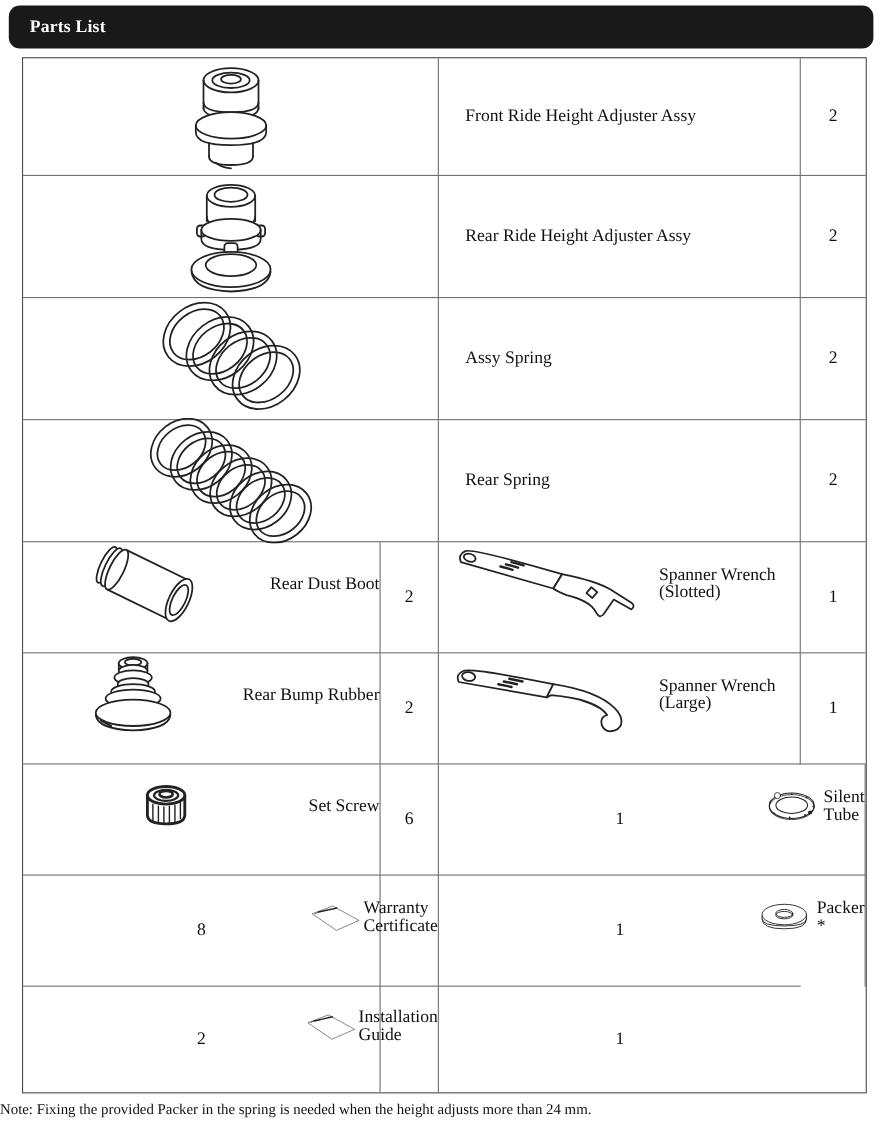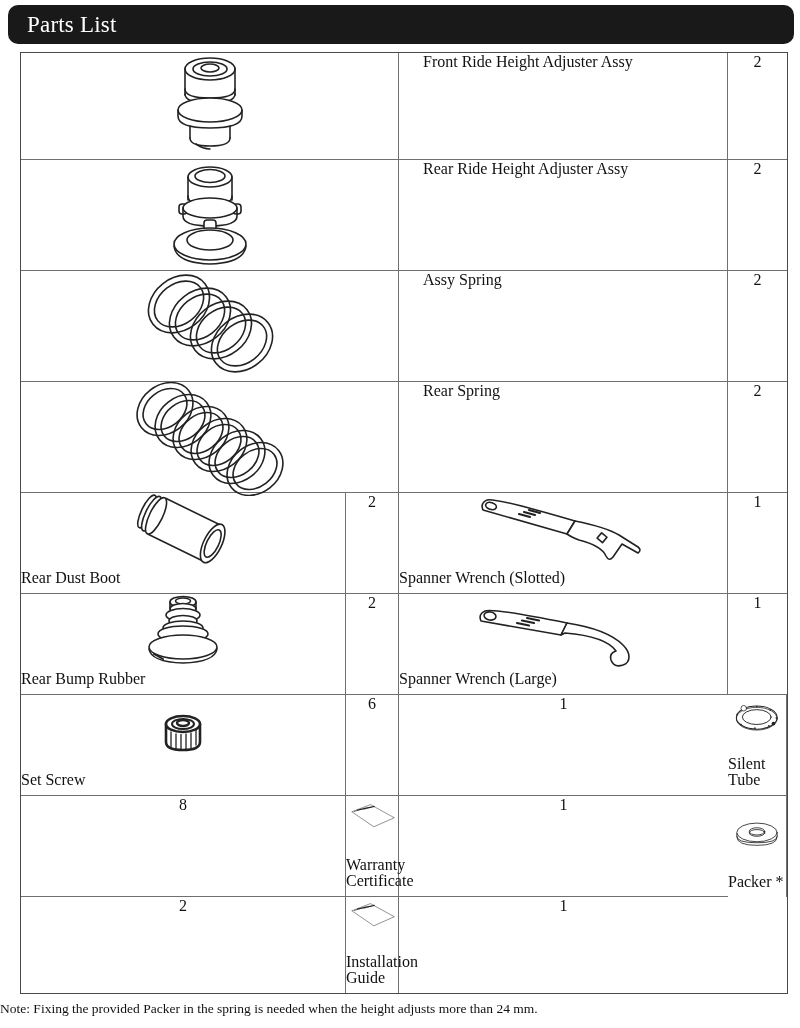--- a/index.html
+++ b/index.html
@@ -6,36 +6,36 @@
   body{
     width:800px;height:1028px;position:relative;
     font-family:"Liberation Serif","DejaVu Serif",serif;
     color:#111;
   }
   .titlebar{
     margin:5px 6px 8px 8px;height:39px;
     background:#191919;border-radius:10px;
     display:flex;align-items:center;padding-left:19px;box-sizing:border-box;
   }
-  .titlebar span{color:#fff;font-weight:normal;font-size:23px;letter-spacing:.2px;}
+  .titlebar span{color:#fff;font-weight:bold;font-size:16px;letter-spacing:.2px;}
   .parts-table{
     margin-left:20px;width:766px;
     border:1.5px solid #4a4a4a;box-sizing:content-box;
     display:grid;
     grid-template-columns:325px 53px 329px 59px;
     grid-template-rows:107px 111px 111px 111px 101px 101px 101px 101px 96px;
   }
   .cell{border-right:1px solid #6f6f6f;border-bottom:1px solid #6f6f6f;
-    display:flex;align-items:flex-start;justify-content:center;box-sizing:border-box;}
+    display:flex;align-items:center;justify-content:center;box-sizing:border-box;}
   .last-col{border-right:none;}
   .last-row{border-bottom:none;}
   .c-img{grid-column:span 2;}
   .c-name{justify-content:flex-start;padding-left:24px;font-size:16px;}
   .c-qty{font-size:16px;}
-  .c-part{flex-direction:column;justify-content:flex-end;padding-bottom:7px;}
+  .c-part{flex-direction:row;justify-content:flex-end;padding-bottom:25px;}
   .c-part .art{flex:1;display:flex;align-items:center;justify-content:center;width:100%;}
   .c-part .plabel{font-size:16px;line-height:1;}
   svg.part{stroke:#222;fill:none;stroke-width:1.6;stroke-linecap:round;stroke-linejoin:round;}
   .note{width:790px;margin-top:7px;text-align:left;font-size:13.5px;}
 </style>
 </head>
 <body>
 
 <div class="titlebar">
   <span>Parts List</span>

